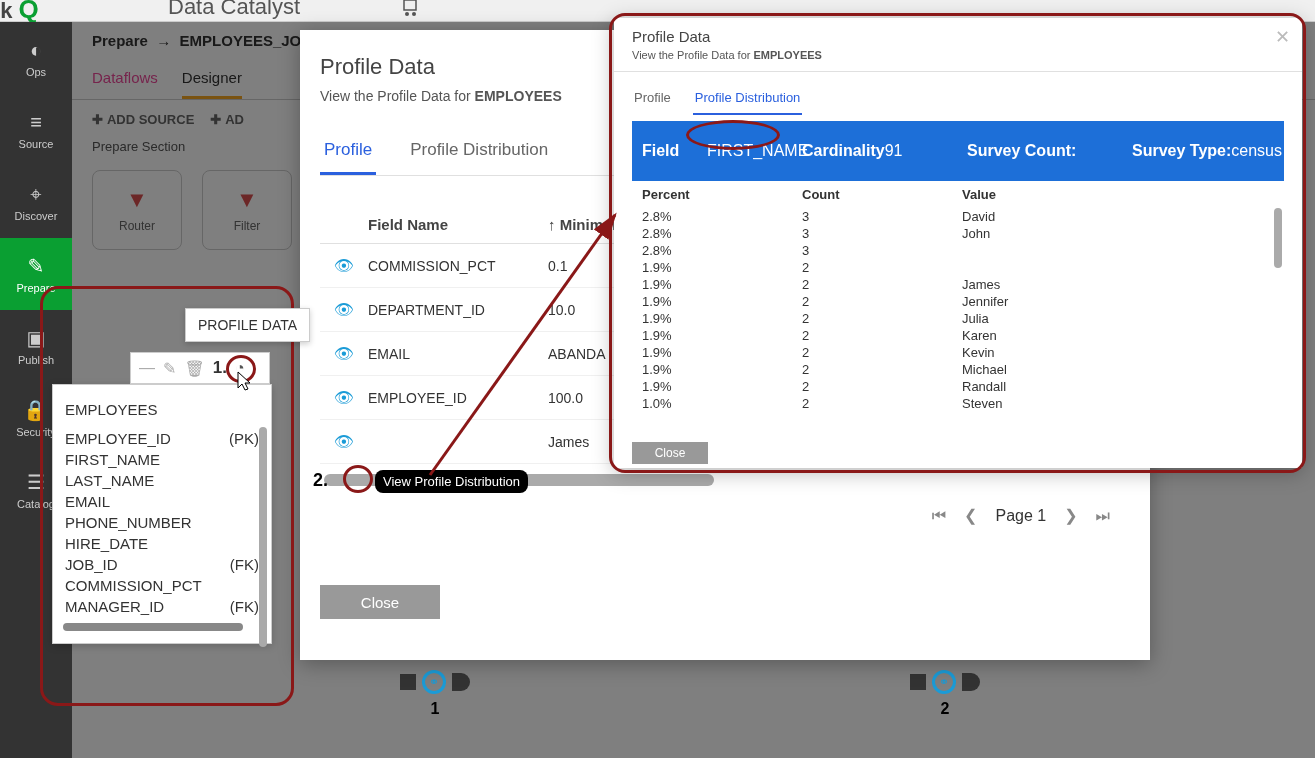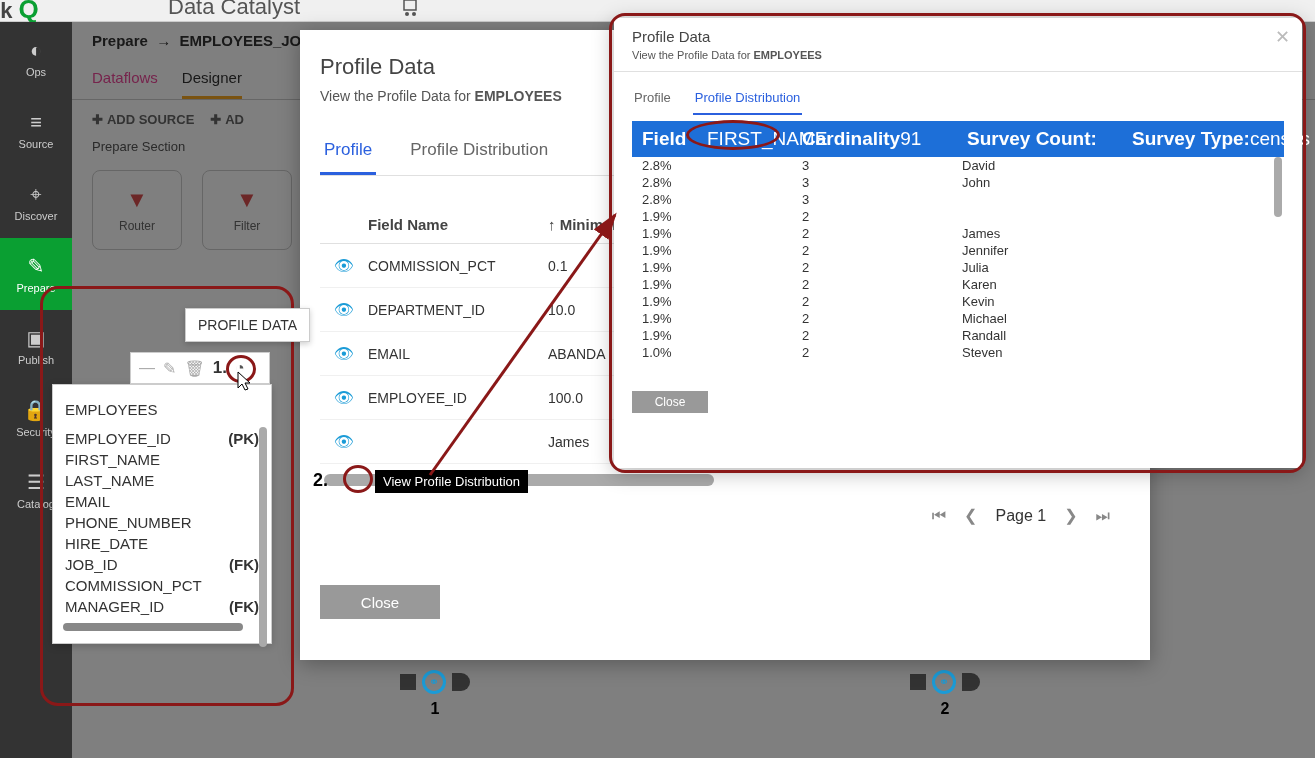--- a/index.html
+++ b/index.html
@@ -33,21 +33,21 @@
   
   .node-row { display: flex; gap: 20px; padding: 16px 20px; }
   .node-box { width: 90px; height: 80px; border: 1px solid #ccc; border-radius: 8px; display: flex; flex-direction: column; align-items: center; justify-content: center; font-size: 12px; color: #666; }
   .node-icon { font-size: 22px; color: #d94f4f; margin-bottom: 6px; }
   
   
   .entity-card { position: absolute; left: 52px; top: 384px; width: 220px; background: #fff; border: 1px solid #ccc; box-shadow: 0 2px 8px rgba(0,0,0,0.2); padding: 10px 0; z-index: 50; }
   .entity-card .title { padding: 6px 12px 10px; font-size: 15px; color: #333; }
   .entity-card .fields { padding: 0 12px; font-size: 15px; color: #333; max-height: 260px; overflow: hidden; position: relative; }
   .entity-card .field-row { display: flex; justify-content: space-between; padding: 2px 0; }
-  .entity-card .key { font-weight: bold; }
+  .entity-card .key { font-weight: normal; }
   .entity-card .hscroll { height: 8px; background: #888; margin: 6px 10px 2px; border-radius: 4px; width: 180px; }
   .entity-card .vscroll { position: absolute; right: 4px; top: 42px; width: 8px; height: 220px; background: #aaa; border-radius: 4px; }
   
   
   .mini-toolbar { position: absolute; left: 130px; top: 352px; width: 140px; height: 32px; background: #fff; border: 1px solid #ccc; display: flex; align-items: center; gap: 8px; padding: 0 8px; z-index: 51; color: #aaa; }
   .mini-toolbar .num { font-size: 17px; font-weight: bold; color: #333; }
   
   
   .red-callout-1 { position: absolute; left: 40px; top: 286px; width: 254px; height: 420px; border: 3px solid #8a1818; border-radius: 18px; z-index: 52; pointer-events: none; }
   .red-circle-1 { position: absolute; left: 226px; top: 355px; width: 30px; height: 28px; border: 3px solid #8a1818; border-radius: 50%; z-index: 60; pointer-events: none; }
@@ -78,37 +78,37 @@
   .modal1 .col-c { width: 70px; text-align: right; }
   .modal1 .col-d { width: 110px; text-align: right; }
   .modal1 .col-e { width: 100px; text-align: right; }
   .modal1 .grid-row { display: flex; padding: 12px 0; font-size: 14px; color: #333; border-bottom: 1px solid #f0f0f0; align-items: center; }
   .eye { color: #1a9bd7; font-size: 16px; cursor: pointer; }
   .modal1 .hscroll2 { height: 12px; background: #aaa; border-radius: 6px; width: 390px; margin: 10px 4px; }
   .modal1 .pager { display: flex; justify-content: flex-end; align-items: center; gap: 18px; font-size: 16px; color: #888; padding: 10px 20px; }
   .modal1 .close-btn { margin-top: 50px; width: 120px; height: 34px; background: #999; color: #fff; border: none; font-size: 15px; cursor: pointer; }
   
   
-  .tooltip-vpd { position: absolute; left: 375px; top: 470px; background: #000; color: #fff; padding: 4px 8px; font-size: 13px; z-index: 45; }
+  .tooltip-vpd { position: absolute; left: 375px; top: 470px; background: #000; color: #fff; padding: 4px 8px; font-size: 13px; z-index: 45; border-radius: 8px; }
   .step2-label { position: absolute; left: 313px; top: 470px; font-size: 18px; font-weight: bold; color: #000; z-index: 60; }
 
   
   .red-arrow { position: absolute; left: 400px; top: 200px; z-index: 58; pointer-events: none; }
 
   
   .modal2 { position: absolute; left: 614px; top: 18px; width: 688px; height: 450px; background: #fff; box-shadow: 0 4px 20px rgba(0,0,0,0.3); z-index: 50; padding: 10px 18px 14px; }
   .modal2 .closex { position: absolute; right: 12px; top: 8px; font-size: 18px; color: #bbb; cursor: pointer; }
   .modal2 h3 { font-size: 15px; font-weight: normal; color: #444; }
   .modal2 .sub2 { font-size: 11px; color: #555; margin-top: 4px; }
   .modal2 .sub2 b { font-weight: bold; }
   .modal2 hr { border: none; border-top: 1px solid #e0e0e0; margin: 10px -18px; }
   .modal2 .tabs2 { display: flex; gap: 20px; margin-top: 6px; }
   .modal2 .tabs2 .t2 { padding: 8px 2px; font-size: 13px; color: #666; cursor: pointer; }
   .modal2 .tabs2 .t2.active { color: #2b60de; border-bottom: 2px solid #2b60de; }
-  .modal2 .bluebar { background: #1d6fd8; color: #fff; padding: 7px 10px; display: flex; font-size: 19px; margin-top: 6px; }
+  .modal2 .bluebar { background: #1d6fd8; color: #fff; padding: 21px 10px; display: flex; font-size: 16px; margin-top: 6px; }
   .modal2 .bluebar .bf { flex: 0 0 auto; }
   .modal2 .dist-head { display: flex; padding: 6px 10px; font-size: 13px; font-weight: bold; color: #333; }
   .modal2 .dist-body { max-height: 230px; overflow: hidden; position: relative; }
   .modal2 .dist-row { display: flex; padding: 1px 10px; font-size: 13px; color: #333; }
   .modal2 .dc1 { width: 160px; }
   .modal2 .dc2 { width: 160px; }
   .modal2 .dc3 { flex: 1; }
   .modal2 .vscroll2 { position: absolute; right: 2px; top: 0; width: 8px; height: 60px; background: #aaa; border-radius: 4px; }
   .modal2 .close2 { margin-top: 30px; width: 76px; height: 22px; background: #999; color: #fff; border: none; font-size: 12px; cursor: pointer; }
   
@@ -296,20 +296,25 @@
     <div class="t2">Profile</div>
     <div class="t2 active">Profile Distribution</div>
   </div>
   <div class="bluebar">
     <span class="bf" style="width:65px"><b>Field</b></span>
     <span class="bf" style="width:95px">FIRST_NAME</span>
     <span class="bf" style="width:165px"><b>Cardinality</b><span>91</span></span>
     <span class="bf" style="width:165px"><b>Survey Count:</b></span>
     <span class="bf"><b>Survey Type:</b><span>census</span></span>
   </div>
+  <div class="dist-head">
+    <div class="dc1">Percent</div>
+    <div class="dc2">Count</div>
+    <div class="dc3">Value</div>
+  </div>
   <div class="dist-body" id="dist-body">
     <div class="vscroll2"></div>
   <div class="dist-row">
         <div class="dc1">2.8%</div>
         <div class="dc2">3</div>
         <div class="dc3">David</div>
       </div>
       <div class="dist-row">
         <div class="dc1">2.8%</div>
         <div class="dc2">3</div>

